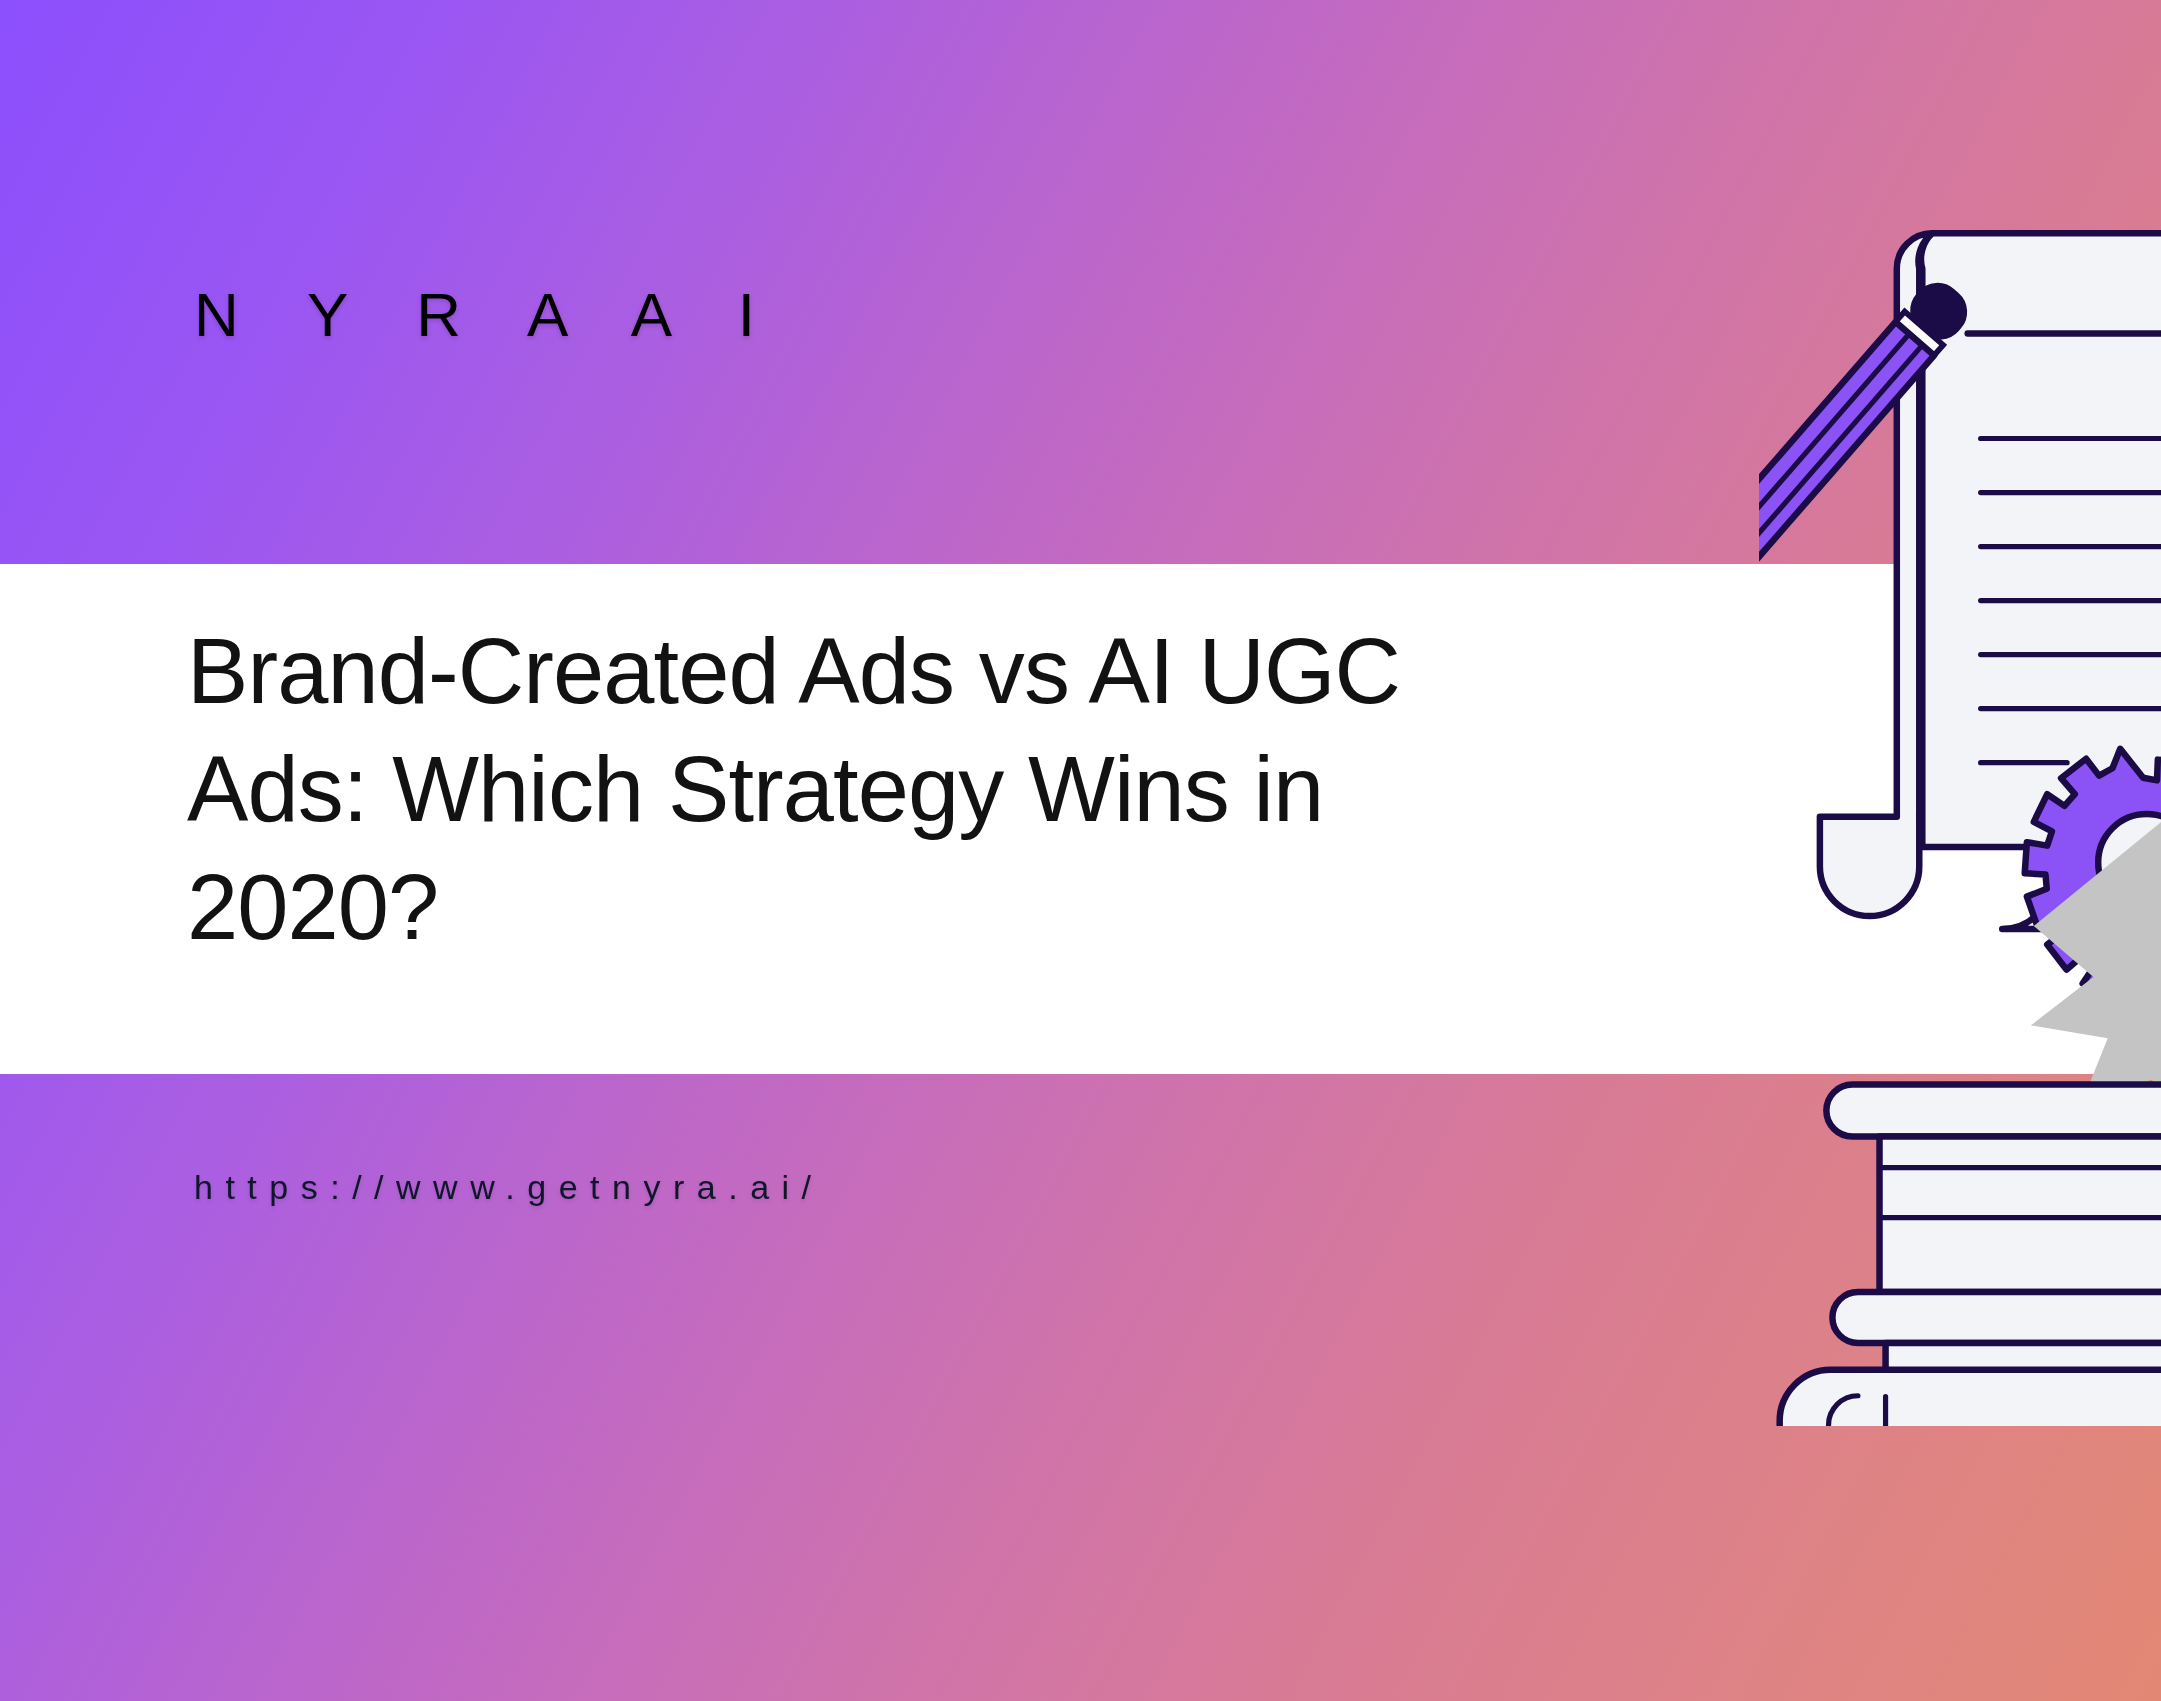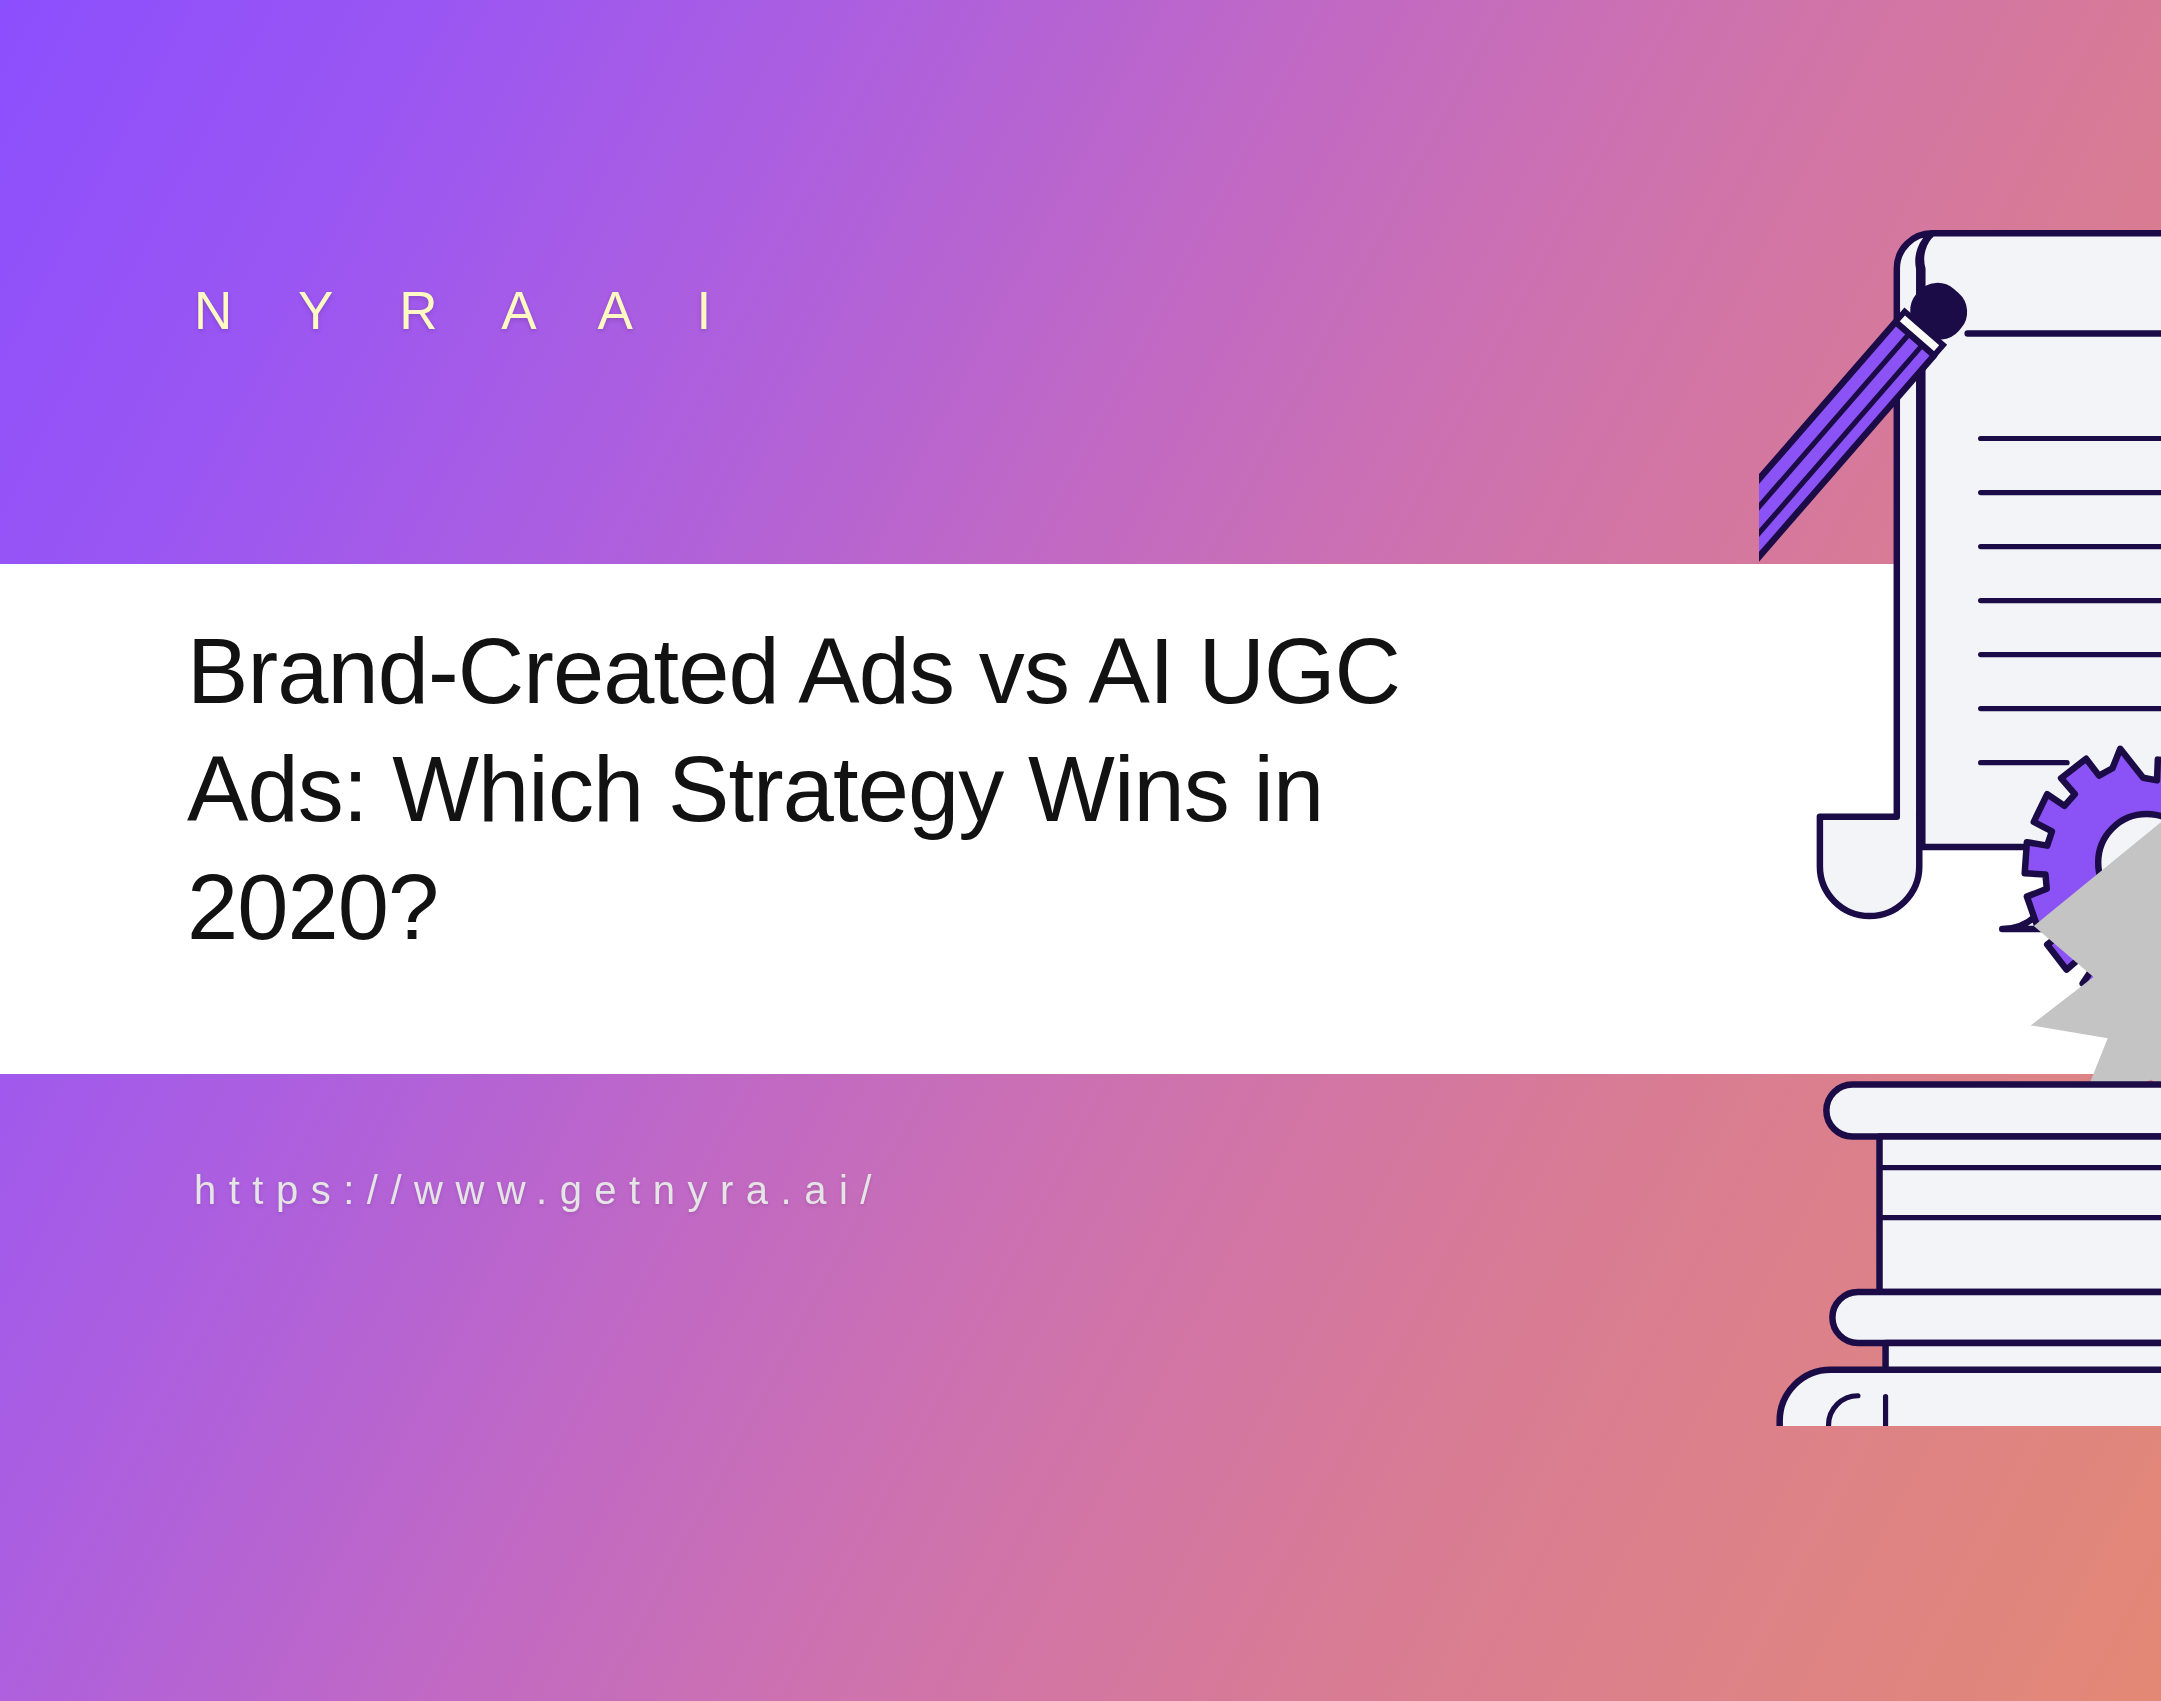--- a/index.html
+++ b/index.html
@@ -39,24 +39,24 @@
     position:absolute;
     left:0; top:564px;
     width:3026px; height:510px;
     background:#FFFFFF;
   }
 
   
   .brand-name {
     position:absolute;
     left:194px; top:284px;
-    font-size:53px;
+    font-size:62px;
     font-weight:300;
     letter-spacing:26px;
-    color:#fef9c3;
+    color:#000000;
     line-height:1;
     text-shadow:0 2.2px 4.3px rgba(60,20,90,0.22);
     white-space:nowrap;
   }
 
   
   .headline {
     position:absolute;
     left:187px; top:613px;
     width:1362px;
@@ -64,24 +64,24 @@
     font-weight:400;
     line-height:1.28;
     letter-spacing:-0.9px;
     color:#121212;
   }
 
   
   .site-url {
     position:absolute;
     left:194px; top:1170px;
-    font-size:40px;
+    font-size:34px;
     font-weight:300;
     letter-spacing:12.5px;
-    color:#e5e5e5;
+    color:#0f172a;
     line-height:1;
     text-shadow:0 1.7px 3.9px rgba(70,25,90,0.16);
     white-space:nowrap;
   }
 
   
   .illustration {
     position:absolute;
     left:1759px; top:203px;
     width:1133px; height:1223px;

